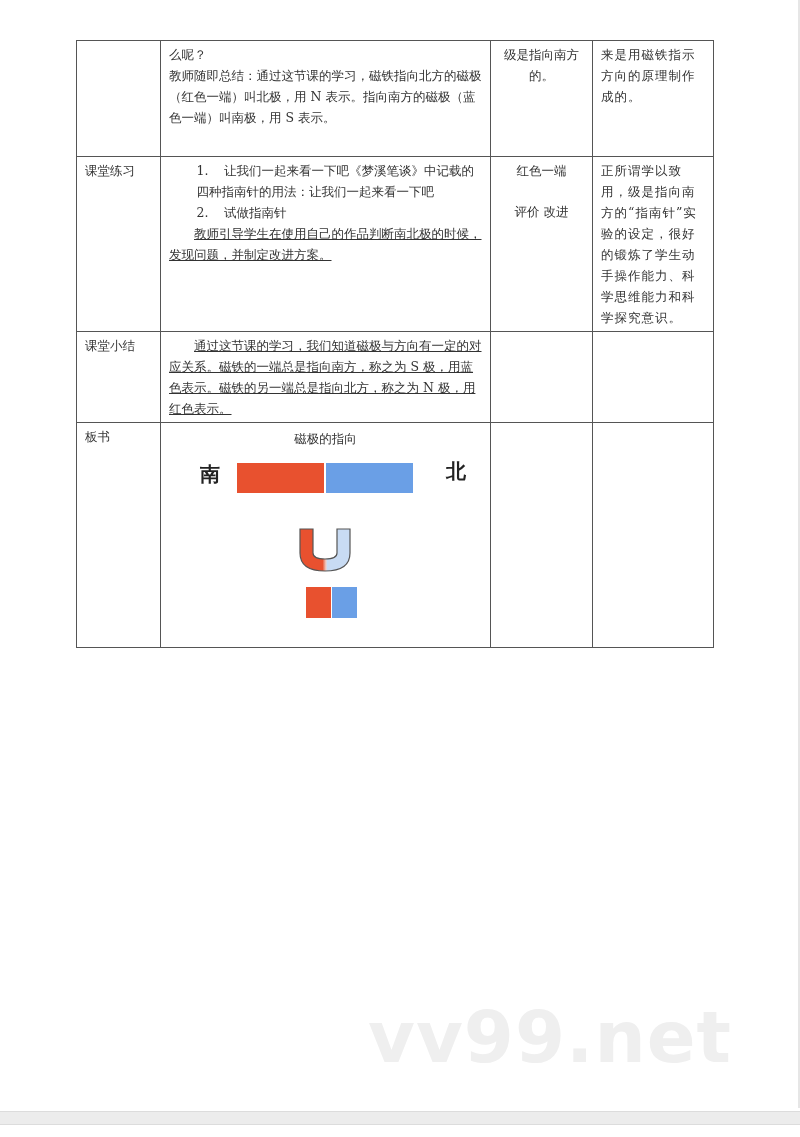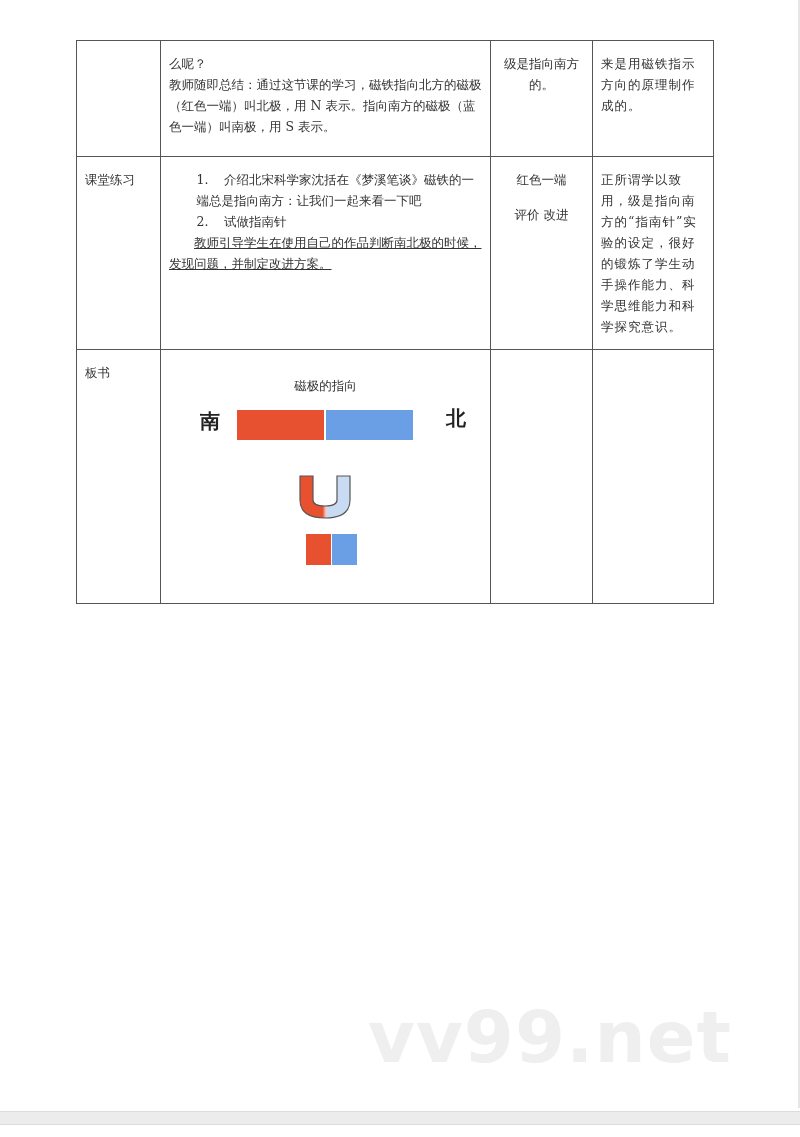--- a/index.html
+++ b/index.html
@@ -7,31 +7,31 @@
       width:800px; height:1137px; background:#ffffff; position:relative; overflow:hidden;
       font-family:"DejaVu Serif", "Liberation Serif", serif; color:#333;
     }
     .page-edge-right { position:absolute; top:0; right:0; width:2px; height:1108px; background:#e6e6e6; }
     .page-sep { position:absolute; left:0; top:1111px; width:800px; height:12px; background:#ececec; border-top:1px solid #dcdcdc; border-bottom:1px solid #dcdcdc; }
     table.lesson {
       position:absolute; left:76px; top:40px; width:637px;
       border-collapse:collapse; table-layout:fixed;
     }
     table.lesson td {
-      border:1px solid #555; vertical-align:top; padding:12px 8px;
+      border:1px solid #555; vertical-align:top; padding:3px 8px;
       font-size:12.5px; line-height:21px; color:#333;
     }
     td.c1 { width:67px;margin-top:8px; }
     td.c2 { width:313px; }
     td.c3 { width:85px;text-align:center; }
     td.c4 { width:104px; letter-spacing:1px;margin-top:6px; }
     .indent { text-indent:2em;text-decoration:underline; }
     .num { padding-left:2.2em; }
     .num span.n { display:inline-block; width:2.2em; }
-    .board-title { text-align:center; margin-top:13px; }
+    .board-title { text-align:center; margin-top:2px; }
     .board-area { position:relative; height:195px; }
     .bar-label { position:absolute; font-family:"DejaVu Sans", sans-serif; font-weight:bold; font-size:20px; color:#222; }
     .bar-red { position:absolute; background:#e8512f; }
     .bar-blue { position:absolute; background:#6a9fe6; }
     .umagnet { position:absolute; }
     .watermark {
       position:absolute; left:368px; top:995px; font-family:"DejaVu Sans", sans-serif;
       font-weight:bold; font-size:72px; color:#efefef; letter-spacing:1px;
     }
   </style>
@@ -47,29 +47,37 @@
     <td class="c2">
       <div>么呢？</div>
       <div>教师随即总结：通过这节课的学习，磁铁指向北方的磁极（红色一端）叫北极，用 N 表示。指向南方的磁极（蓝色一端）叫南极，用 S 表示。</div>
     </td>
     <td class="c3">级是指向南方的。</td>
     <td class="c4">来是用磁铁指示方向的原理制作成的。</td>
   </tr>
   <tr style="height:151px;">
     <td class="c1">课堂练习</td>
     <td class="c2">
-      <div class="num"><span class="n">1.</span><span>介绍北宋科学家沈括在《梦溪笔谈》磁铁的一端总是指向南方：让我们一起来看一下吧</span></div>
+      <div class="num"><span class="n">1.</span><span>让我们一起来看一下吧《梦溪笔谈》中记载的四种指南针的用法：让我们一起来看一下吧</span></div>
       <div class="num"><span class="n">2.</span><span>试做指南针</span></div>
       <div class="indent">教师引导学生在使用自己的作品判断南北极的时候，发现问题，并制定改进方案。</div>
     </td>
     <td class="c3">
       <div>红色一端</div>
-      <div style="margin-top:14px;">评价  改进</div>
+      <div style="margin-top:20px;">评价  改进</div>
     </td>
     <td class="c4">正所谓学以致用，级是指向南方的“指南针”实验的设定，很好的锻炼了学生动手操作能力、科学思维能力和科学探究意识。</td>
+  </tr>
+  <tr style="height:86px;">
+    <td class="c1">课堂小结</td>
+    <td class="c2">
+      <div class="indent">通过这节课的学习，我们知道磁极与方向有一定的对应关系。磁铁的一端总是指向南方，称之为 S 极，用蓝色表示。磁铁的另一端总是指向北方，称之为 N 极，用红色表示。</div>
+    </td>
+    <td class="c3"></td>
+    <td class="c4"></td>
   </tr>
   <tr style="height:224px;">
     <td class="c1">板书</td>
     <td class="c2">
       <div class="board-title">磁极的指向</div>
       <div class="board-area">
         <span class="bar-label" style="left:31px; top:15px;">南</span>
         <div class="bar-red" style="left:68px; top:14px; width:87px; height:30px;"></div>
         <div class="bar-blue" style="left:157px; top:14px; width:87px; height:30px;"></div>
         <span class="bar-label" style="left:277px; top:12px;">北</span>

